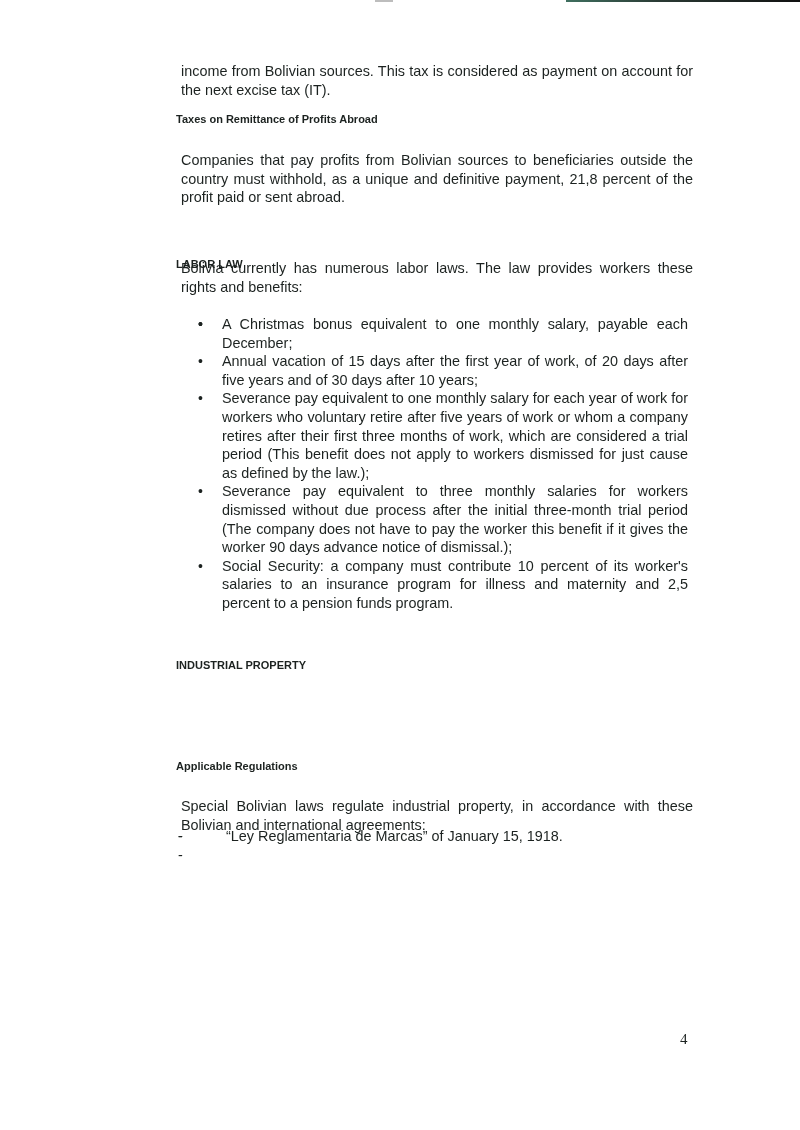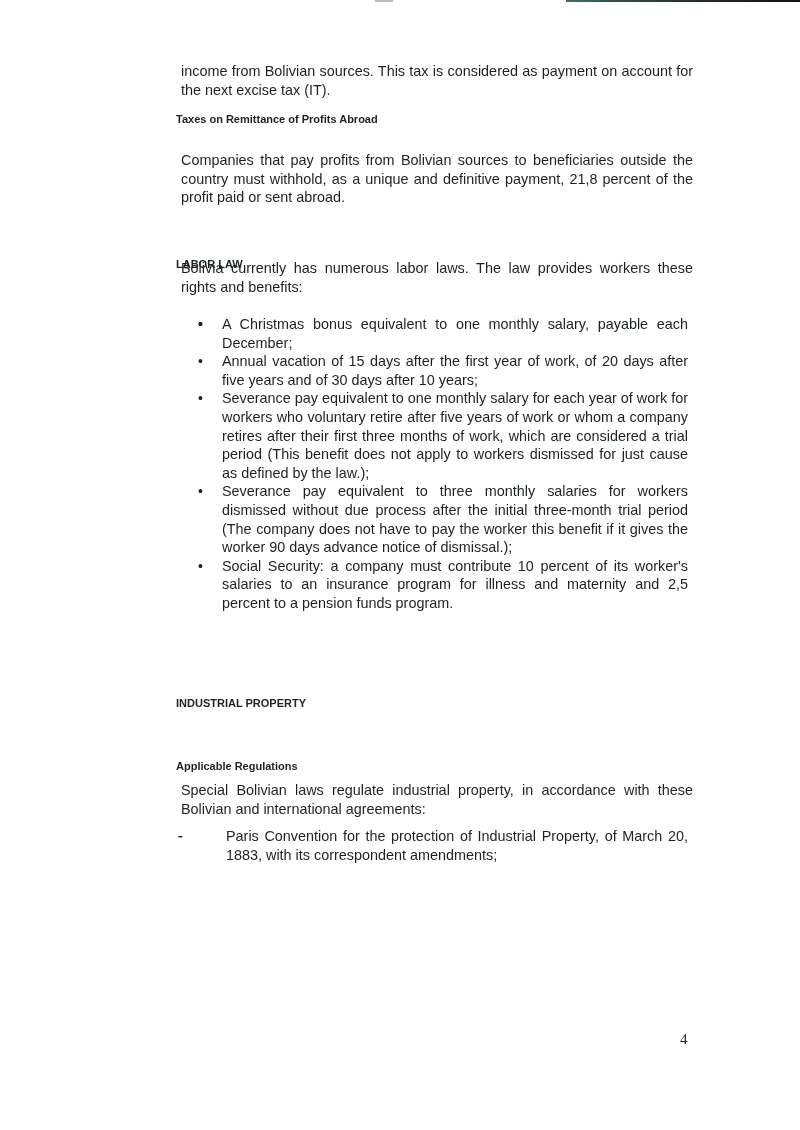--- a/index.html
+++ b/index.html
@@ -126,31 +126,31 @@
     <li>
       <span class="bullet">•</span>
       <span>Severance pay equivalent to three monthly salaries for workers dismissed without due process after the initial three-month trial period (The company does not have to pay the worker this benefit if it gives the worker 90 days advance notice of dismissal.);</span>
     </li>
     <li>
       <span class="bullet">•</span>
       <span>Social Security: a company must contribute 10 percent of its worker's salaries to an insurance program for illness and maternity and 2,5 percent to a pension funds program.</span>
     </li>
   </ul>
 
-  <h3 class="h" style="top:694px;">INDUSTRIAL PROPERTY</h3>
+  <h3 class="h" style="top:656px;">INDUSTRIAL PROPERTY</h3>
   <h3 class="h" style="top:731px;margin-top:26px;">Applicable Regulations</h3>
-  <p class="p" style="top:776px;">Special Bolivian laws regulate industrial property, in accordance with these Bolivian and international agreements:</p>
+  <p class="p" style="top:792px;">Special Bolivian laws regulate industrial property, in accordance with these Bolivian and international agreements:</p>
 
   <ul class="list dash-list" style="top:827px;">
     <li>
       <span class="dash">-</span>
     </li>
     <li>
       <span class="dash">-</span>
+      <span>“Ley Reglamentaria de Marcas” of January 15, 1918.</span>
     </li>
     <li>
       <span class="dash">-</span>
-      <span>Paris Convention for the protection of Industrial Property, of March 20, 1883, with its correspondent amendments;</span>
     </li>
   </ul>
 </div>
 
 <div class="page-number">4</div>
 
 </body></html>

